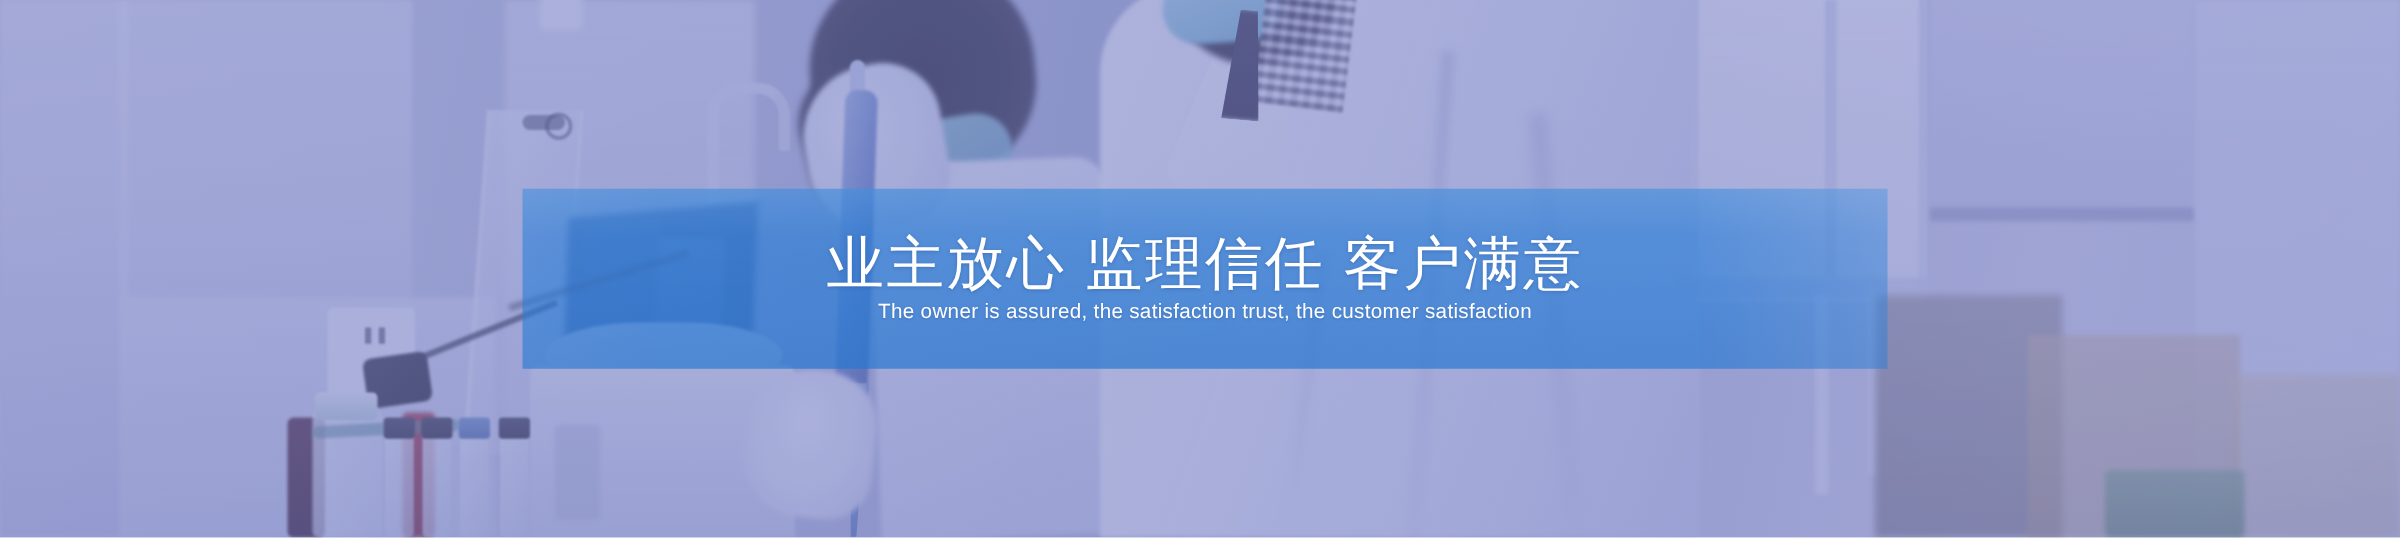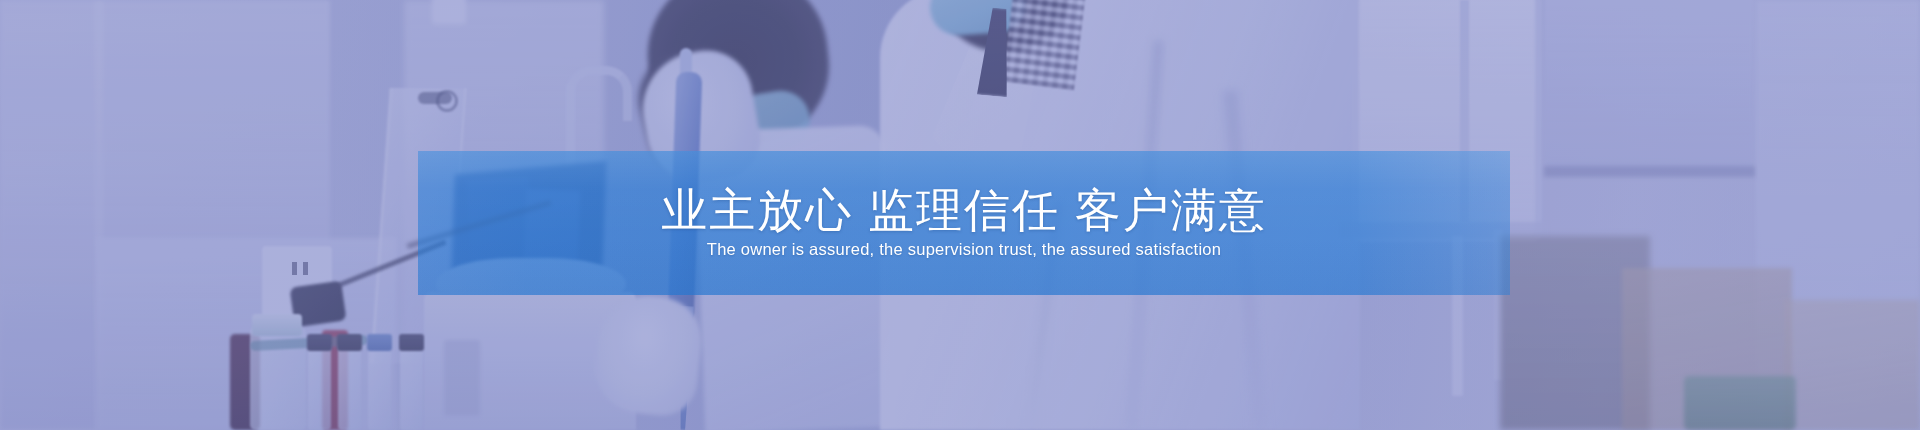--- a/index.html
+++ b/index.html
@@ -767,16 +767,16 @@
   </div>
 
   <div class="tint-overlay"></div>
   <div class="tint-overlay2"></div>
 
   <div class="band"></div>
   <div class="band-sheen"></div>
 
   <div class="text-wrap">
     <h1 class="headline">业主放心 监理信任  客户满意</h1>
-    <p class="subline">The owner is assured, the supervision trust, the assured satisfaction</p>
+    <p class="subline">The owner is assured, the satisfaction trust, the customer satisfaction</p>
   </div>
 
 </div>
 
 </body></html>

